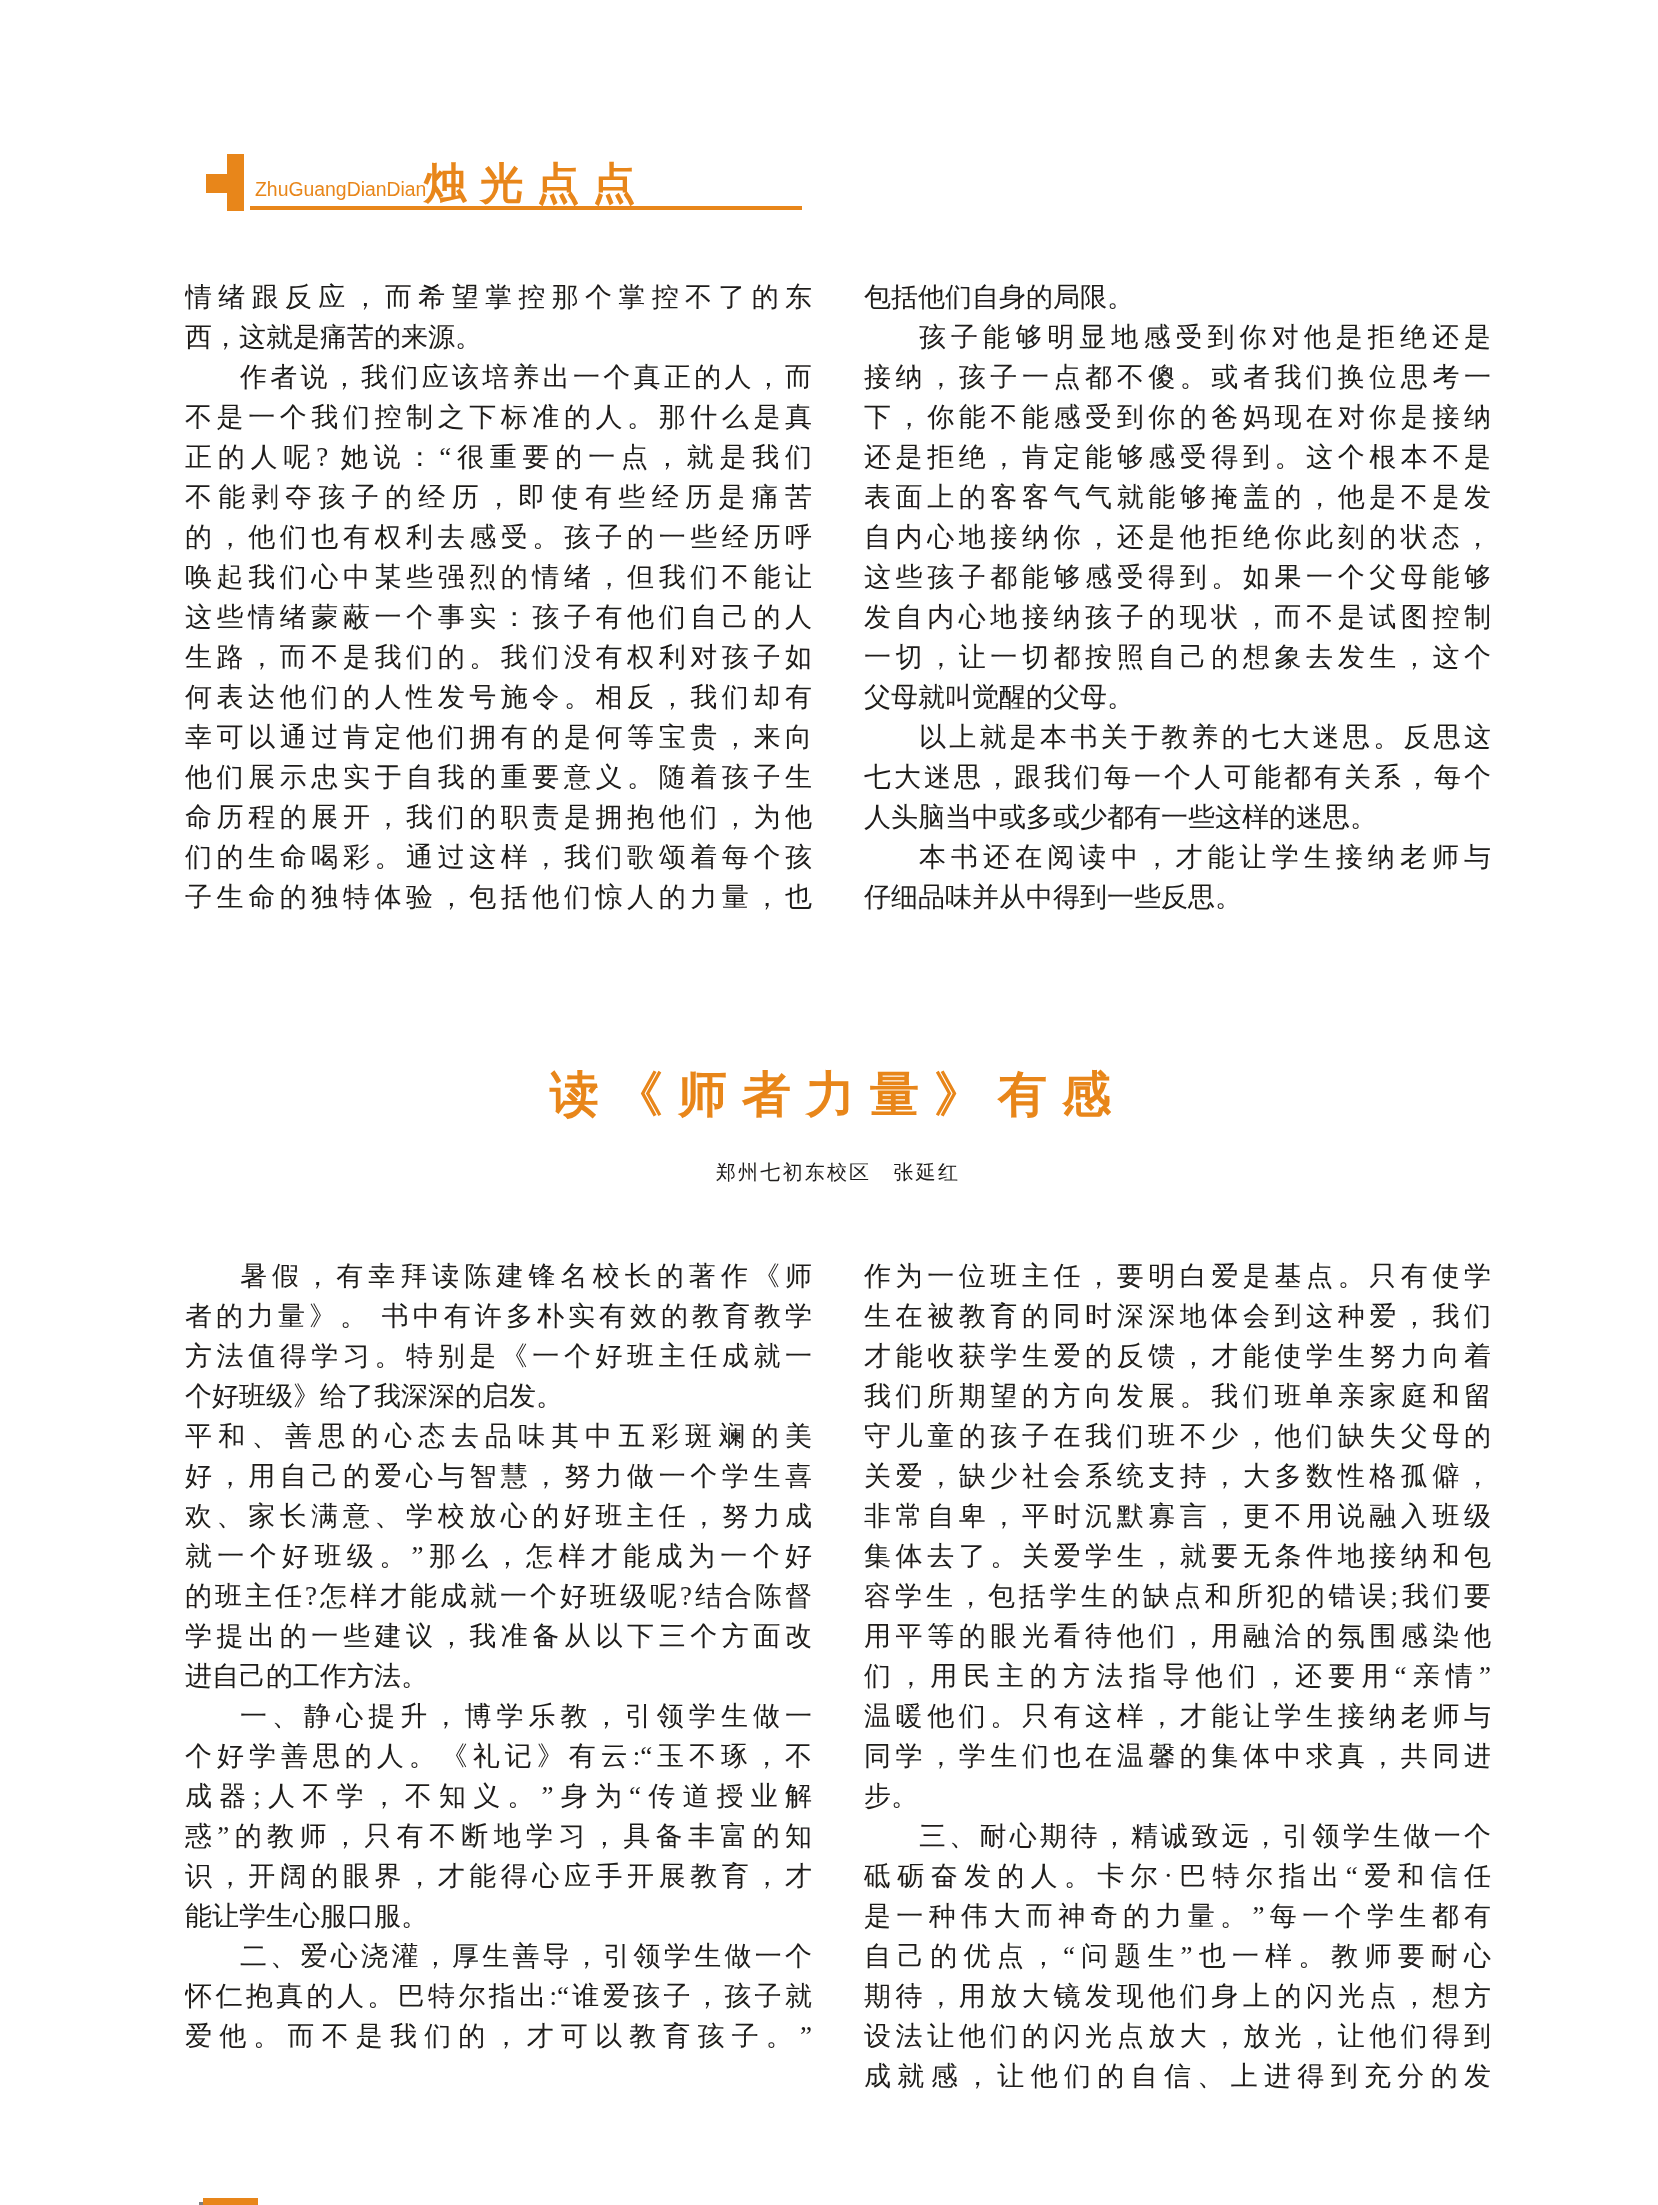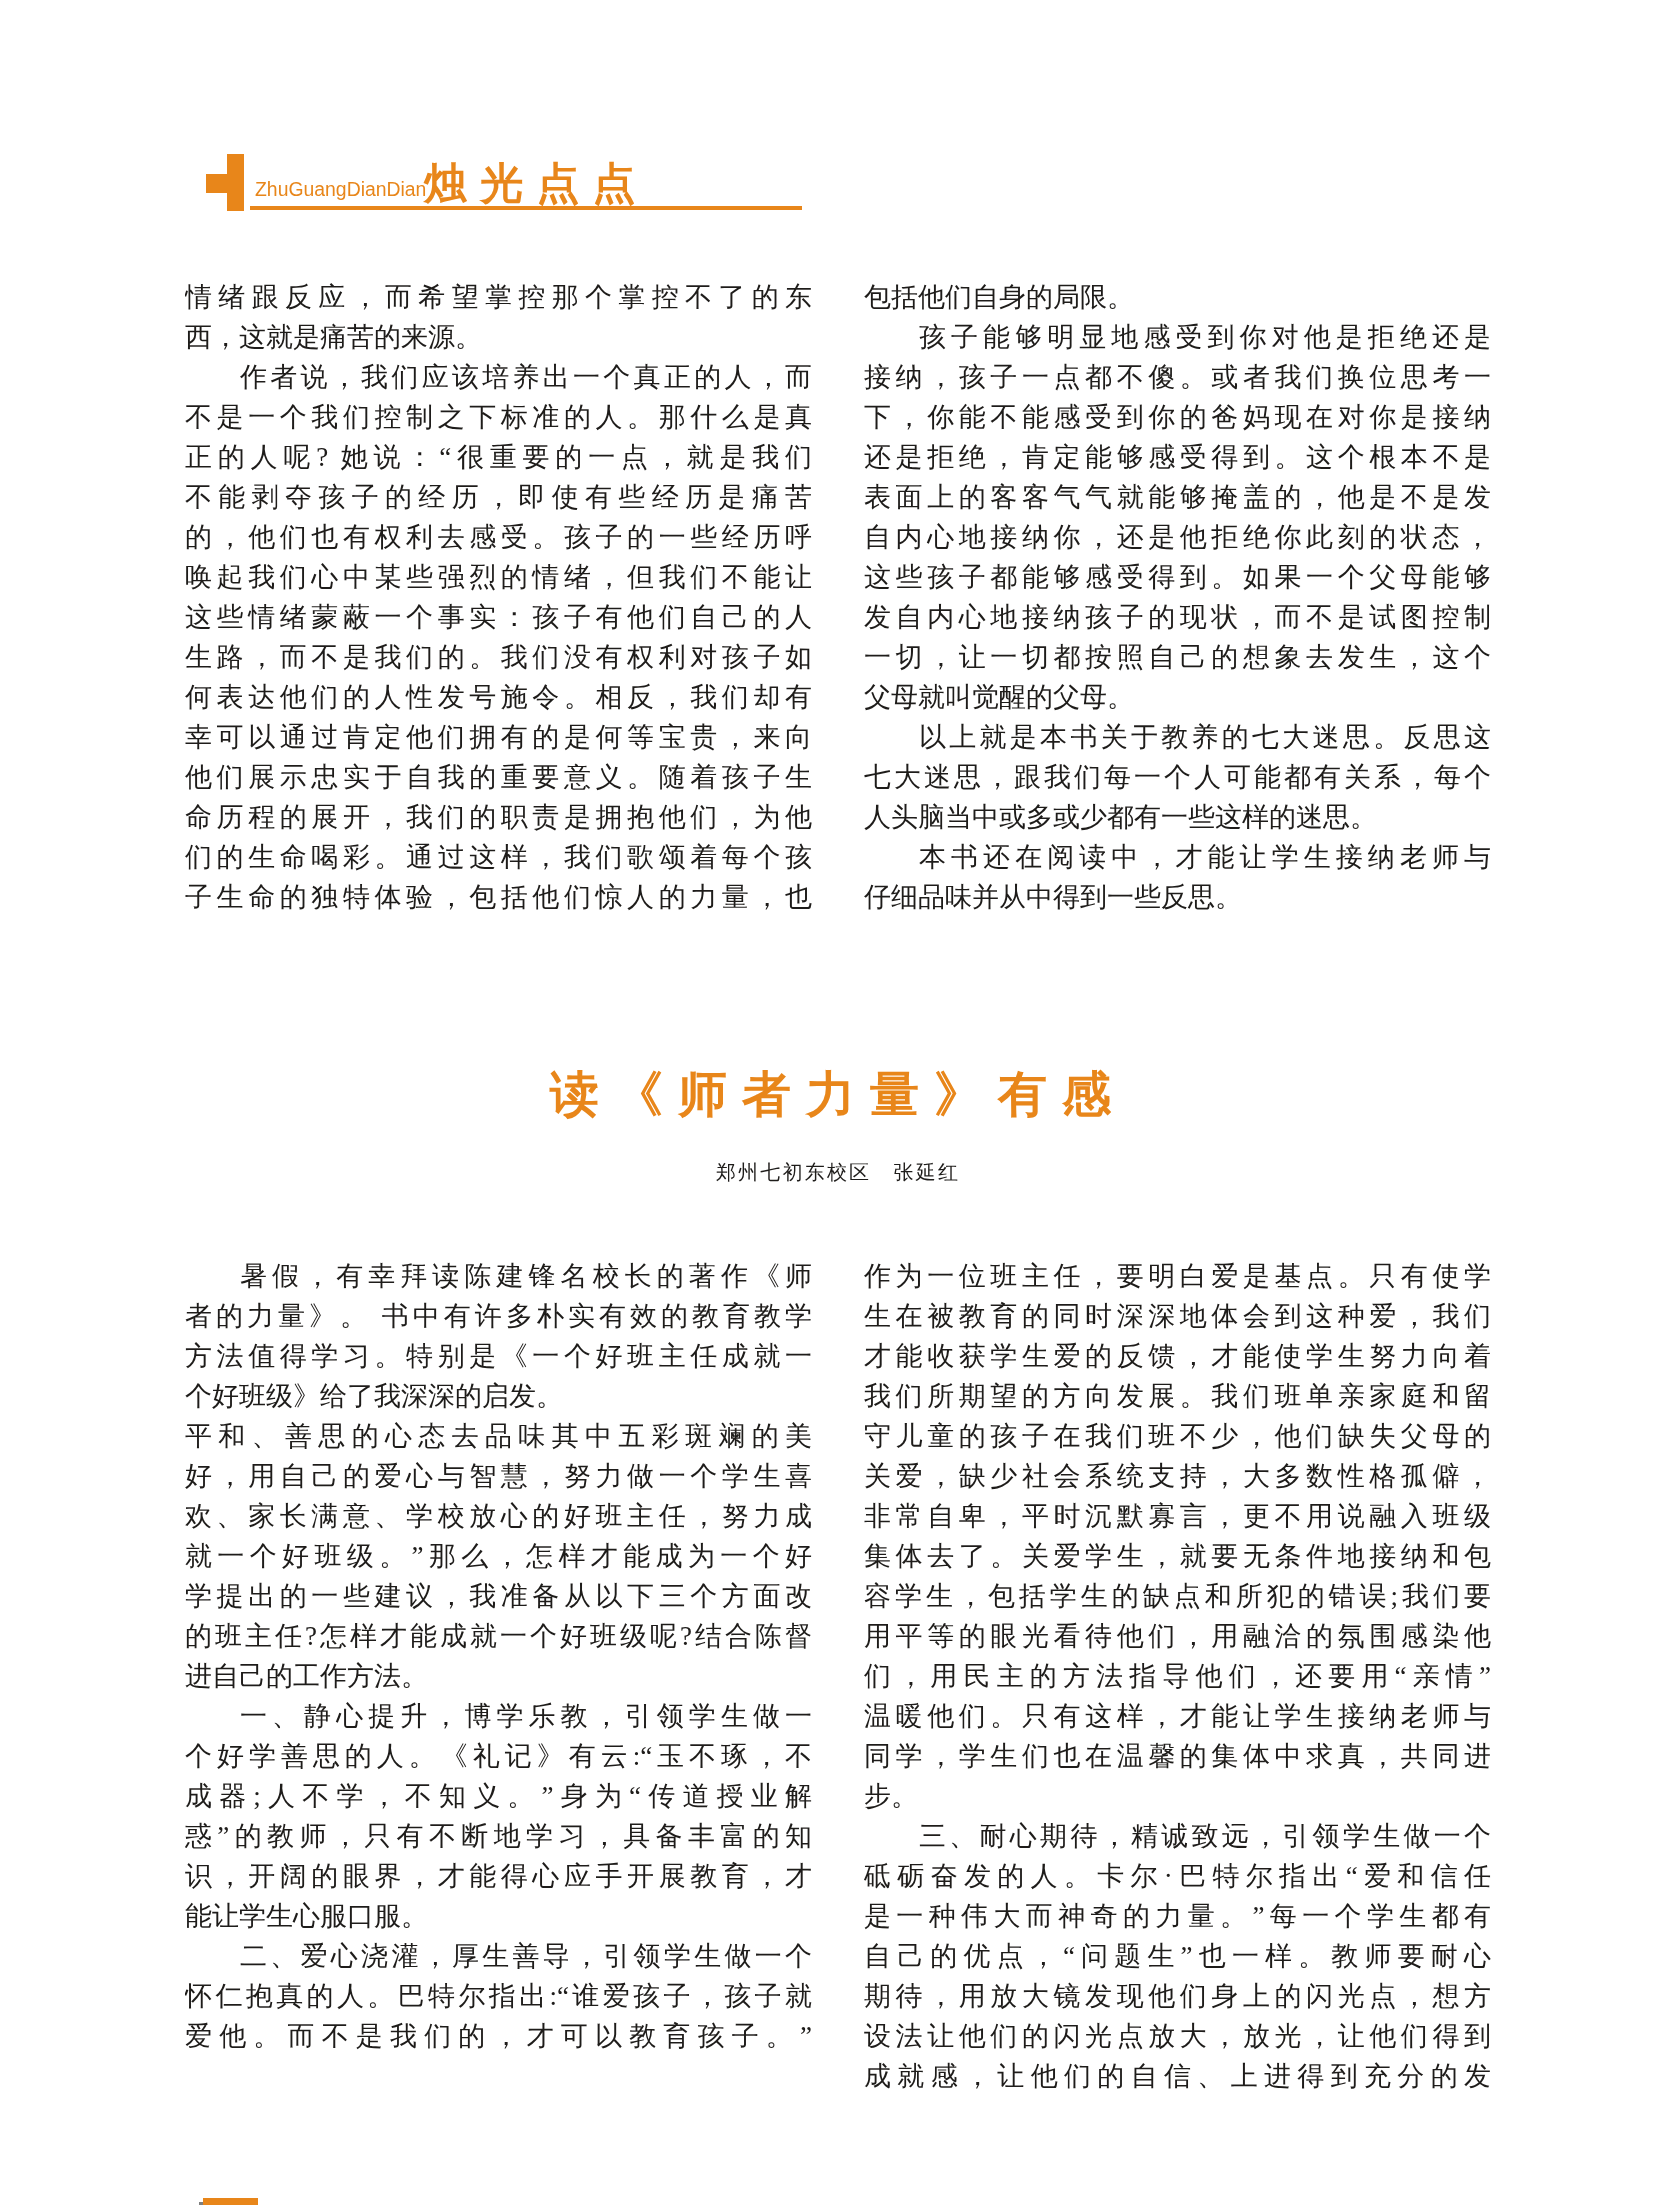--- a/index.html
+++ b/index.html
@@ -112,22 +112,22 @@
 
   <div class="column" id="col-bottom-left">
       <div class="line indent">暑假，有幸拜读陈建锋名校长的著作《师</div>
       <div class="line">者的力量》。  书中有许多朴实有效的教育教学</div>
       <div class="line">方法值得学习。特别是《一个好班主任成就一</div>
       <div class="line end">个好班级》给了我深深的启发。</div>
       <div class="line">平和、善思的心态去品味其中五彩斑斓的美</div>
       <div class="line">好，用自己的爱心与智慧，努力做一个学生喜</div>
       <div class="line">欢、家长满意、学校放心的好班主任，努力成</div>
       <div class="line">就一个好班级。”那么，怎样才能成为一个好</div>
+      <div class="line">的班主任?怎样才能成就一个好班级呢?结合陈督</div>
       <div class="line">学提出的一些建议，我准备从以下三个方面改</div>
-      <div class="line">的班主任?怎样才能成就一个好班级呢?结合陈督</div>
       <div class="line end">进自己的工作方法。</div>
       <div class="line indent">一、静心提升，博学乐教，引领学生做一</div>
       <div class="line">个好学善思的人。《礼记》有云:“玉不琢，不</div>
       <div class="line">成器;人不学，不知义。”身为“传道授业解</div>
       <div class="line">惑”的教师，只有不断地学习，具备丰富的知</div>
       <div class="line">识，开阔的眼界，才能得心应手开展教育，才</div>
       <div class="line end">能让学生心服口服。</div>
       <div class="line indent">二、爱心浇灌，厚生善导，引领学生做一个</div>
       <div class="line">怀仁抱真的人。巴特尔指出:“谁爱孩子，孩子就</div>
       <div class="line">爱他。而不是我们的，才可以教育孩子。”</div>

